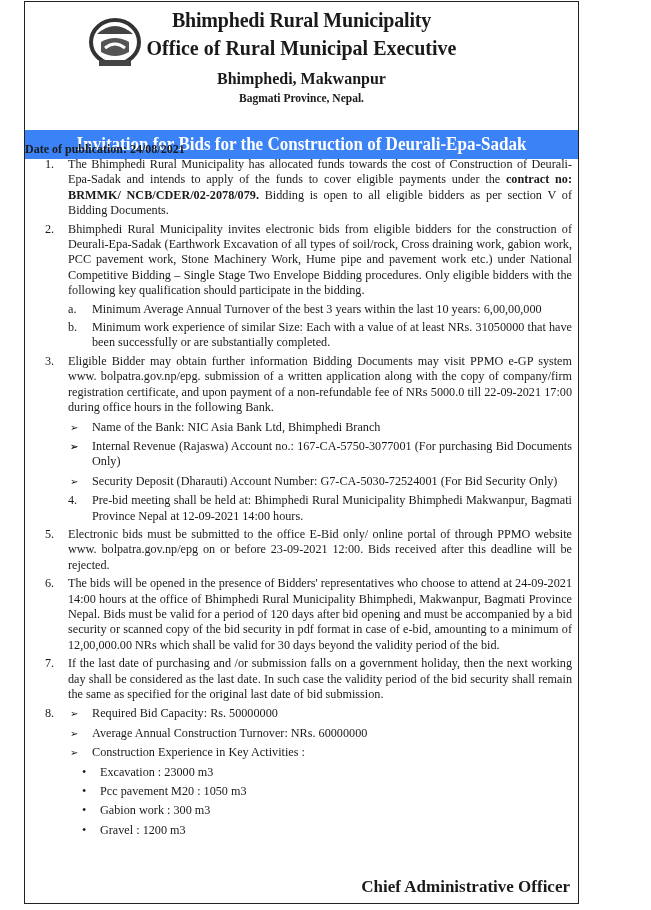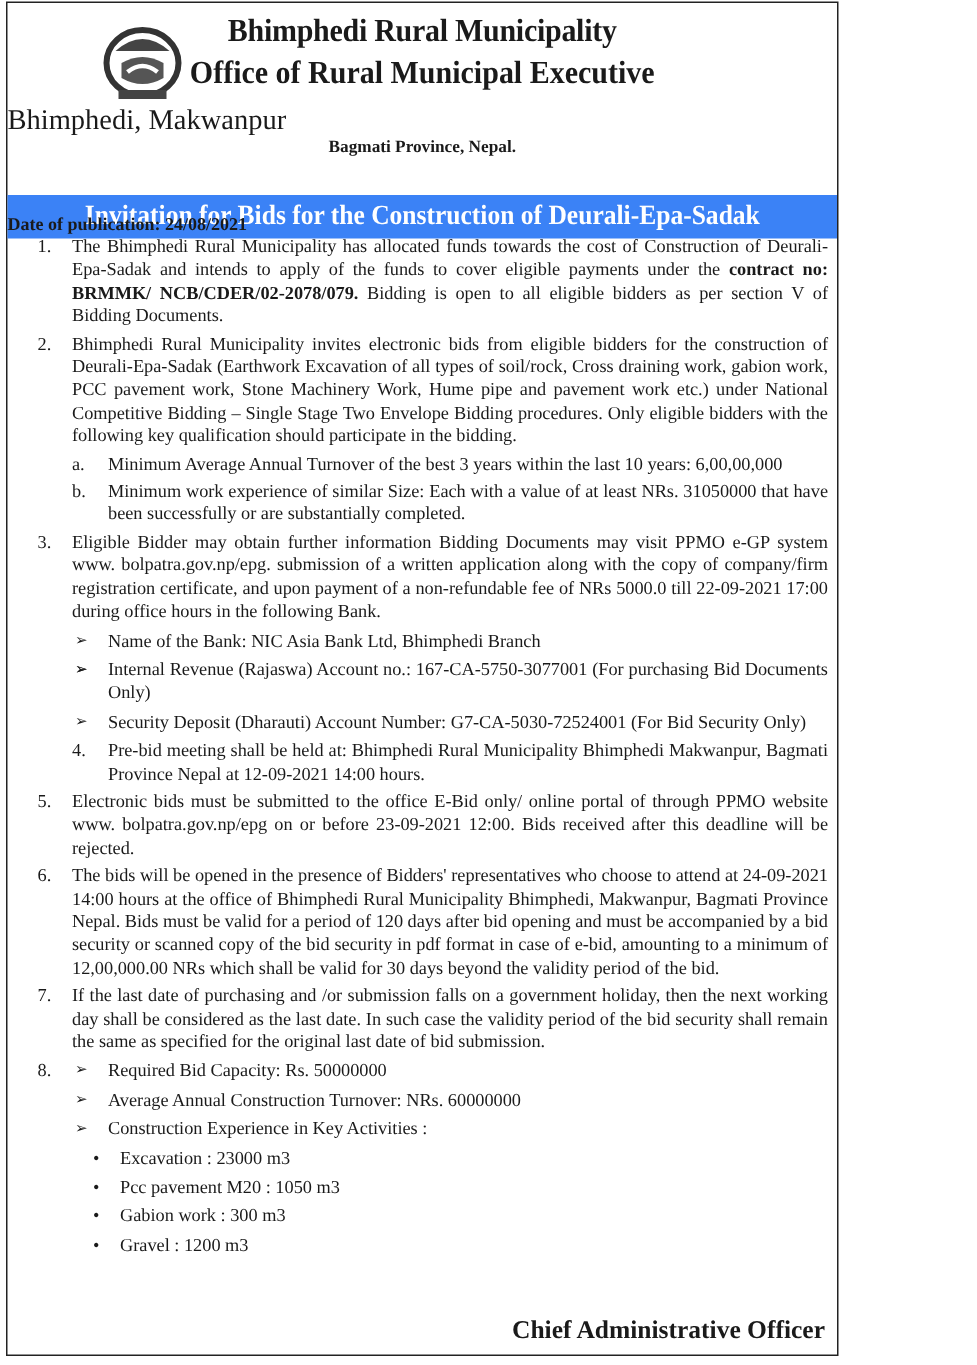--- a/index.html
+++ b/index.html
@@ -1,22 +1,22 @@
 <!DOCTYPE html>
 <html><head>
 <meta charset="utf-8">
 <style>
   html, body { margin: 0; padding: 0; background: #ffffff; }
   body { width: 651px; height: 910px; overflow: hidden; font-family: "Liberation Serif", "DejaVu Serif", serif; color: #1a1a1a; }
-  .notice { position: absolute; left: 4px; top: 1px; width: 555px; height: 903px; border: 1.5px solid #222; box-sizing: border-box; background: #fff; }
+  .notice { position: absolute; left: 24px; top: 1px; width: 555px; height: 903px; border: 1.5px solid #222; box-sizing: border-box; background: #fff; }
   .header { position: relative; height: 108px; }
   .logo { position: absolute; left: 58px; top: 12px; width: 64px; height: 56px; }
   .h1 { position: absolute; left: 0; right: 0; top: 6px; text-align: center; font-weight: bold; font-size: 21.5px; letter-spacing: -0.2px; transform: scaleX(0.93); }
   .h2 { position: absolute; left: 0; right: 0; top: 34px; text-align: center; font-weight: bold; font-size: 21.5px; transform: scaleX(0.93); }
-  .h3 { position: absolute; left: 0; right: 0; top: 68px; text-align: left; font-weight: normal; font-size: 19px; }
+  .h3 { position: absolute; left: 0; right: 0; top: 68px; text-align: center; font-weight: bold; font-size: 16px; }
   .h4 { position: absolute; left: 0; right: 0; top: 90px; text-align: center; font-weight: bold; font-size: 11.5px; font-family: Liberation Serif, serif; }
   .banner { position: absolute; left: 0; right: 0; top: 108px; height: 29px; background: #3b82f6; color: #fff; text-align: center; font-weight: bold; font-size: 18.5px; line-height: 29px; margin-top: 20px; }
   .banner span { display: inline-block; transform: scaleX(0.92); }
   .pubdate { position: absolute; left: 0; right: 0; top: 140px; font-weight: bold; font-size: 12px; }
   .body { position: absolute; left: 8px; right: 6px; top: 155px; font-size: 12.2px; line-height: 15.4px; }
   .item { position: relative; padding-left: 35px; margin-bottom: 3px; text-align: justify; }
   .num { position: absolute; left: 12px; top: 0; }
   .sub { position: relative; padding-left: 24px; margin: 3px 0 3px 0; text-align: justify; }
   .sub .mk { position: absolute; left: 0; top: 0; }
   .arrow { position: relative; padding-left: 24px; margin: 4px 0; }

